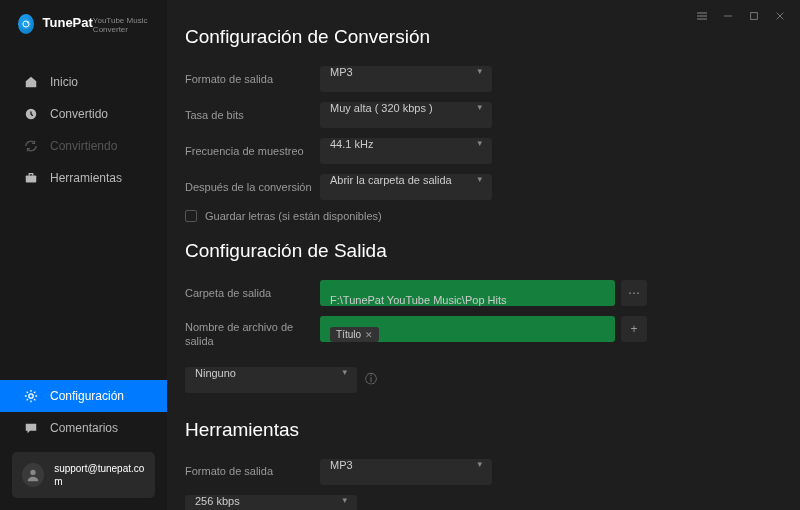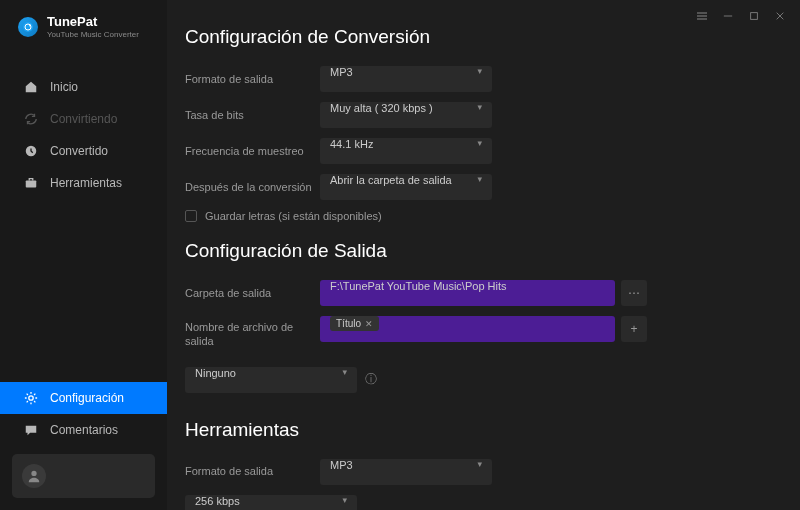--- a/index.html
+++ b/index.html
@@ -26,21 +26,21 @@
 }
 .brand-icon {
   width: 20px; height: 20px;
   border-radius: 50%;
   background: linear-gradient(135deg, #1da1f2, #0d7bc4);
   display: flex;
   align-items: center;
   justify-content: center;
 }
 .brand-icon svg { width: 12px; height: 12px; }
-.brand-text { display: flex; flex-direction: column; }
+.brand-text { display: flex; flex-direction: row; }
 .brand-name { color: #fff; font-weight: 600; font-size: 13px; }
 .brand-sub { color: #8a8a8a; font-size: 8px; margin-top: 1px; }
 .nav-top { margin-top: 22px; }
 .nav-item {
   display: flex;
   align-items: center;
   padding: 8px 24px;
   gap: 12px;
   font-size: 12px;
   color: #b8b8b8;
@@ -117,25 +117,25 @@
   padding: 0 10px;
   font-size: 11px;
   color: #ccc;
   cursor: pointer;
 }
 .select .chev { color: #888; font-size: 9px; }
 .input-wide {
   flex: 1;
   max-width: 295px;
   height: 26px;
-  background: #4c1d95;
+  background: #15803d;
   border: none;
   border-radius: 3px;
   display: flex;
-  align-items: flex-start;
+  align-items: flex-end;
   padding: 0 10px;
   font-size: 11px;
   color: #ccc;
 }
 .btn-small {
   width: 26px; height: 26px;
   background: #2a2a2a;
   border-radius: 3px;
   margin-left: 6px;
   display: flex;
@@ -215,37 +215,37 @@
 
   <div class="nav-top">
     <div class="nav-item">
       <span class="nav-icon">
           <svg viewBox="0 0 16 16" width="14" height="14">
             <path d="M2 7l6-5 6 5v7H2z" fill="#b8b8b8"></path>
           </svg>
         </span>
       <span>Inicio</span>
     </div>
+    <div class="nav-item">
+      <span class="nav-icon">
+          <svg viewBox="0 0 16 16" width="14" height="14">
+            <circle cx="8" cy="8" r="6" fill="#b8b8b8"></circle>
+            <path d="M8 5v3l2 2" stroke="#191919" stroke-width="1.5" fill="none"></path>
+          </svg>
+        </span>
+      <span>Convertido</span>
+    </div>
     <div class="nav-item disabled">
       <span class="nav-icon">
           <svg viewBox="0 0 16 16" width="14" height="14">
             <path d="M2 8a6 6 0 0 1 10-4M14 8a6 6 0 0 1-10 4" fill="none" stroke="#555" stroke-width="1.5"></path>
             <path d="M12 2v3h-3M4 14v-3h3" fill="none" stroke="#555" stroke-width="1.5"></path>
           </svg>
         </span>
       <span>Convirtiendo</span>
-    </div>
-    <div class="nav-item">
-      <span class="nav-icon">
-          <svg viewBox="0 0 16 16" width="14" height="14">
-            <circle cx="8" cy="8" r="6" fill="#b8b8b8"></circle>
-            <path d="M8 5v3l2 2" stroke="#191919" stroke-width="1.5" fill="none"></path>
-          </svg>
-        </span>
-      <span>Convertido</span>
     </div>
     <div class="nav-item">
       <span class="nav-icon">
           <svg viewBox="0 0 16 16" width="14" height="14">
             <rect x="2" y="5" width="12" height="8" rx="1" fill="#b8b8b8"></rect>
             <path d="M6 5V3h4v2" fill="none" stroke="#b8b8b8" stroke-width="1.5"></path>
           </svg>
         </span>
       <span>Herramientas</span>
     </div>
@@ -269,20 +269,21 @@
         </span>
       <span>Comentarios</span>
     </div>
     <div class="account">
       <div class="avatar">
         <svg viewBox="0 0 16 16" width="14" height="14">
             <circle cx="8" cy="5" r="3" fill="#888"></circle>
             <path d="M2 15c0-3 3-5 6-5s6 2 6 5" fill="#888"></path>
           </svg>
       </div>
+      <div class="account-text">support@tunepat.com</div>
     </div>
   </div>
 </aside>
 
 <main class="main">
 
   <h2 class="section-title">Configuración de Conversión</h2>
 
   <div class="form-row">
     <div class="form-label">Formato de salida</div>

